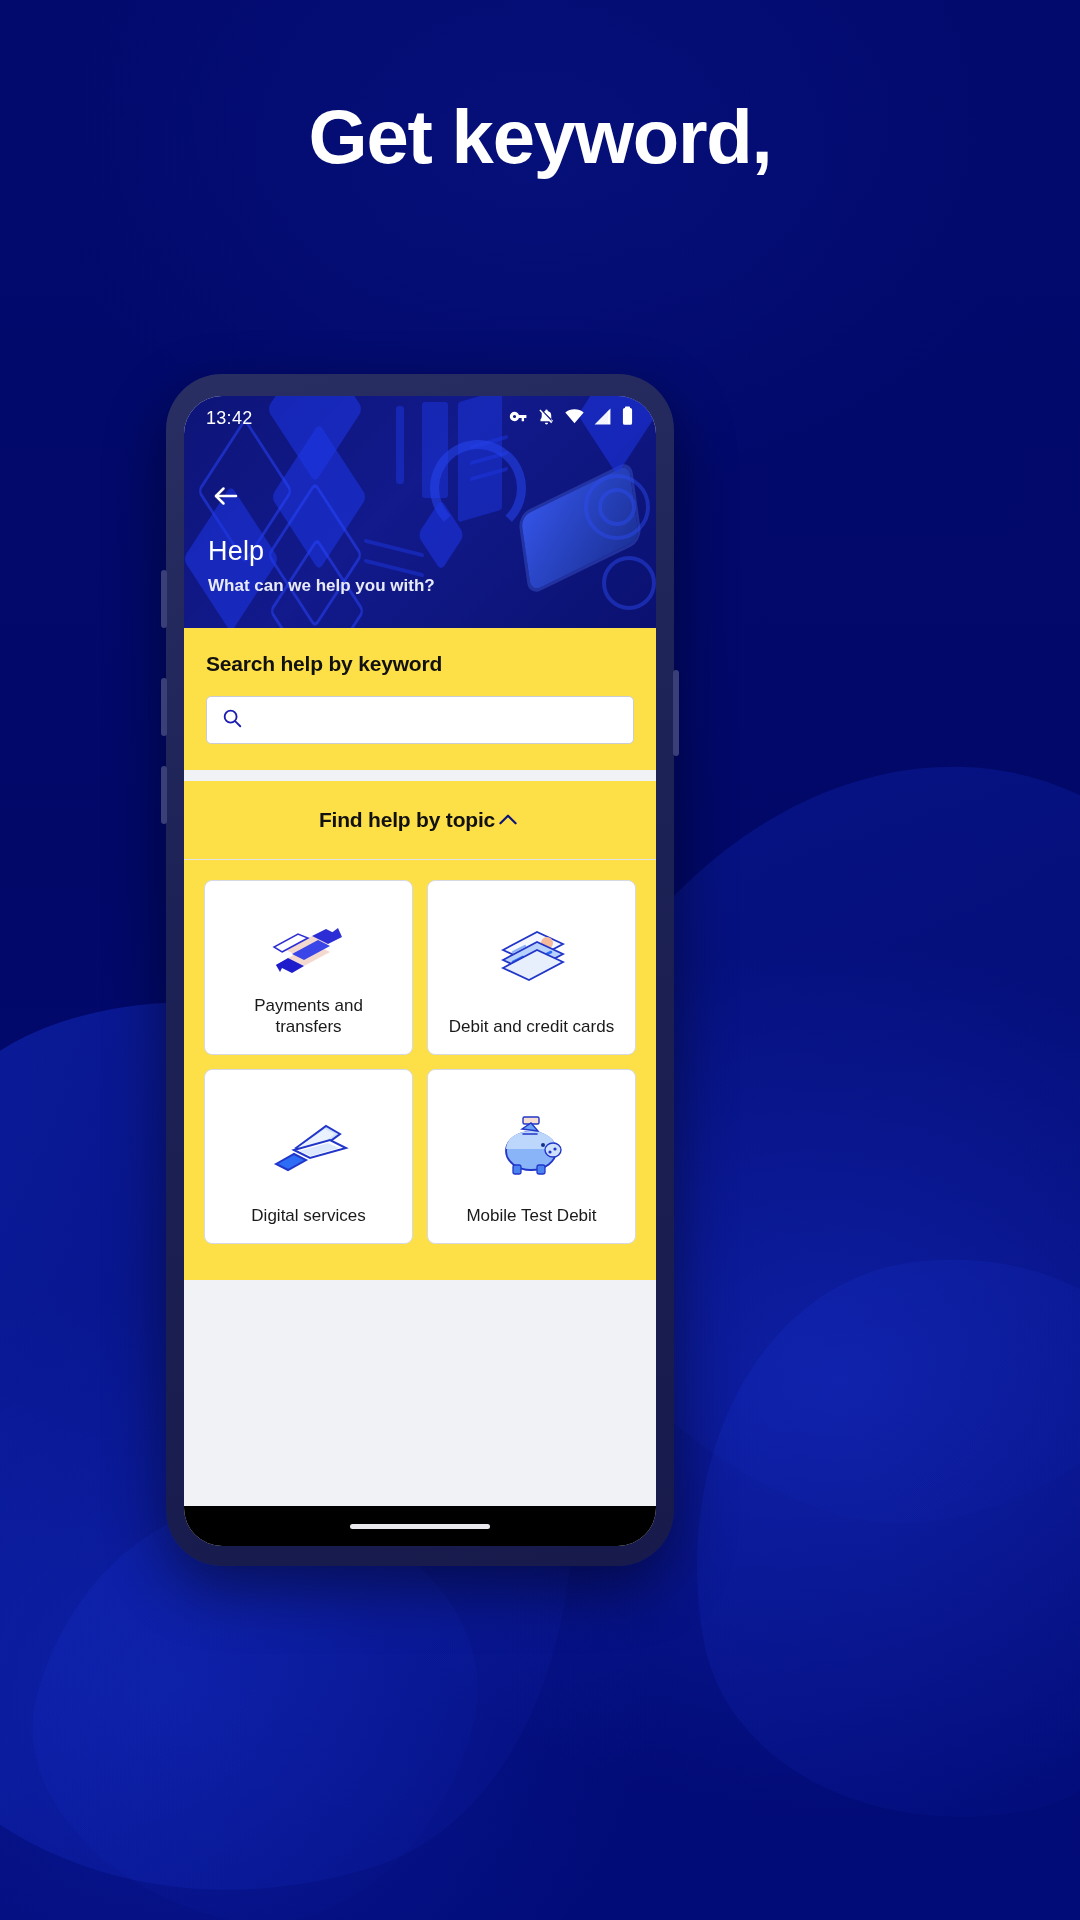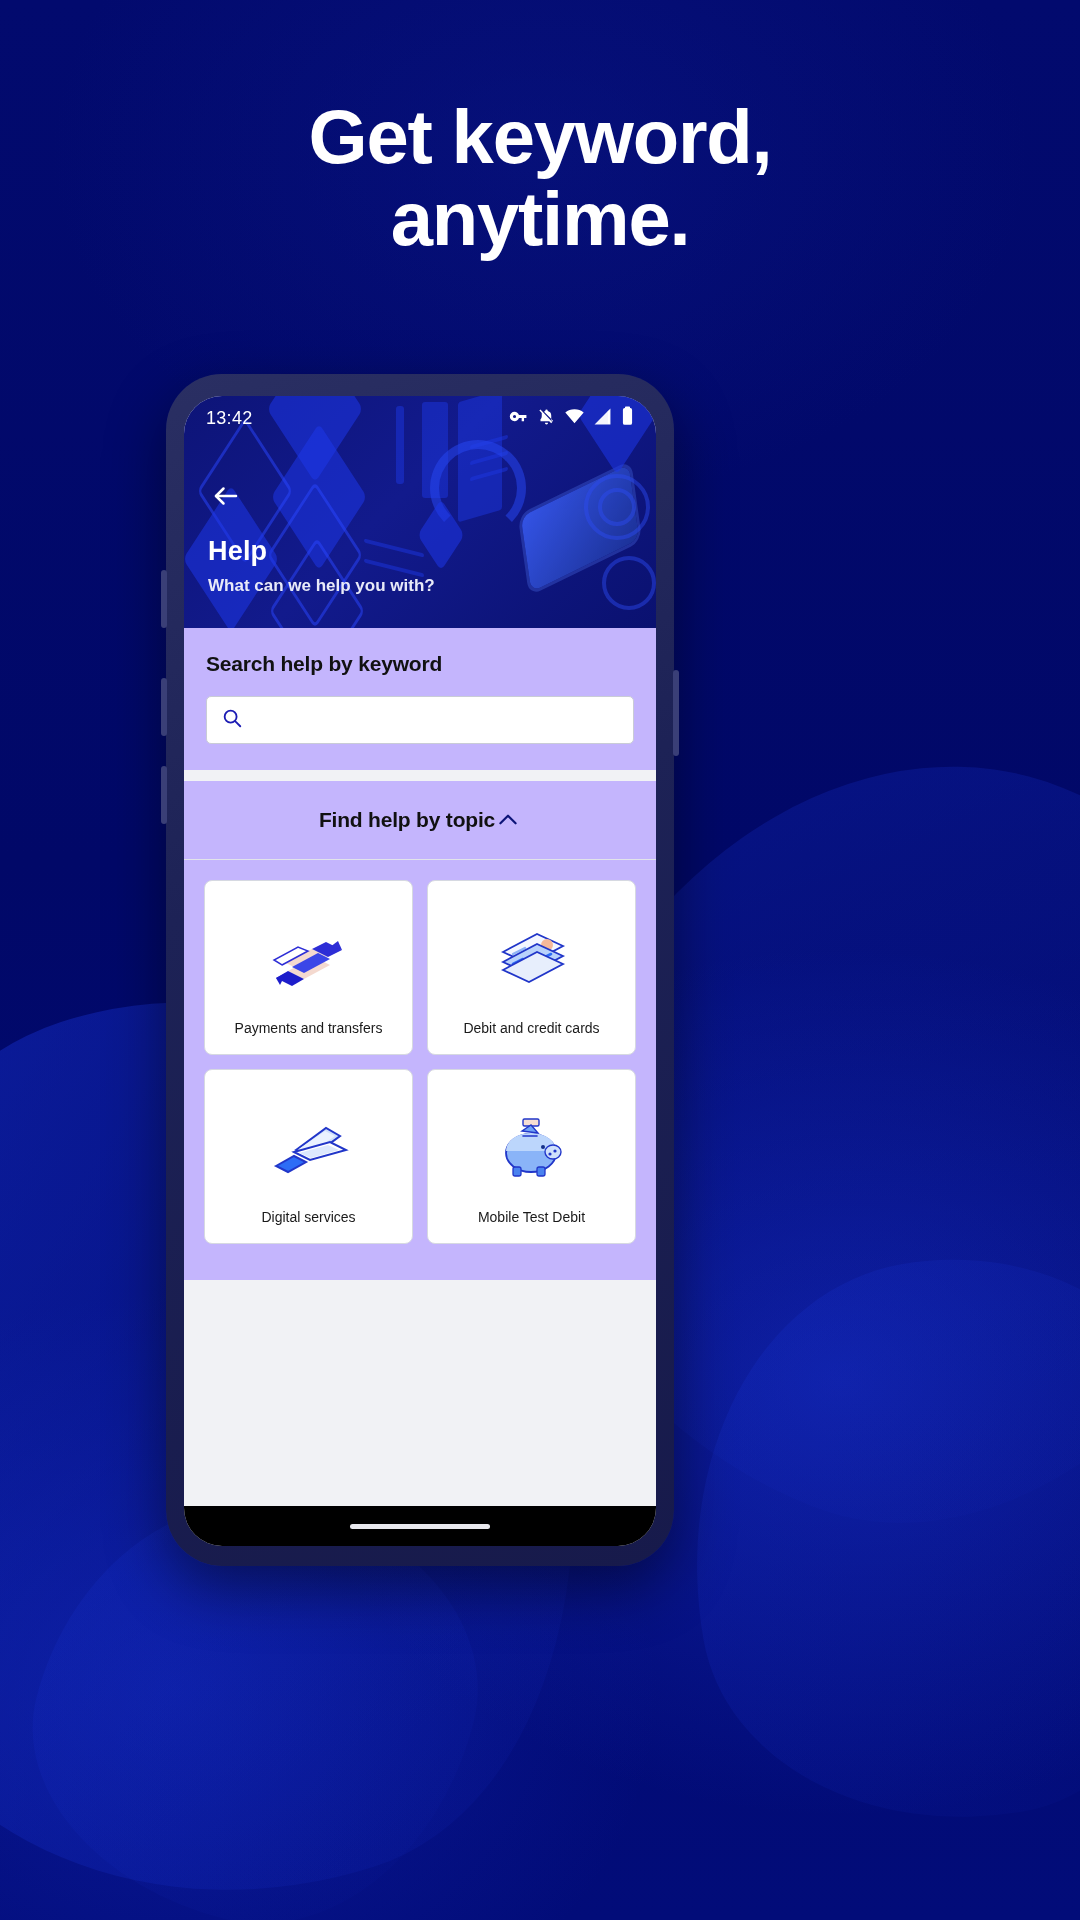--- a/index.html
+++ b/index.html
@@ -91,21 +91,21 @@
     border-bottom-color:transparent; border-radius:50%; opacity:.55;
   }
   .ring { border:4px solid #2c4cf5; border-radius:50%; opacity:.45; }
 
   .back-arrow {
     position:absolute; left:22px; top:82px; width:40px; height:40px;
     display:flex; align-items:center; justify-content:center;
   }
   .app-title {
     position:absolute; left:24px; top:140px;
-    color:#fff; font-size:27px; font-weight:700; letter-spacing:.2px;
+    color:#fff; font-size:27px; font-weight:400; letter-spacing:.2px;
   }
   .app-sub {
     position:absolute; left:24px; top:180px;
     color:#e8eaf8; font-size:17px; font-weight:700;
   }
 
   
   .statusbar {
     position:absolute; left:0; right:0; top:0; height:44px;
     display:flex; align-items:center; justify-content:space-between;
@@ -113,21 +113,21 @@
   }
   .sb-time { font-size:18px; font-weight:500; letter-spacing:.3px; }
   .sb-icons { display:flex; align-items:center; gap:9px; }
 
   
   .app-body {
     flex:1 1 auto; background:#f1f2f5; overflow:hidden;
     display:flex; flex-direction:column; gap:11px;
     padding-bottom:0;
   }
-  .card { background:#c4b5fd; }
+  .card { background:#fde047; }
 
   .search-card { padding:24px 22px 26px 22px; }
   .card-title { font-size:21px; font-weight:700; color:#111; letter-spacing:-.2px; }
   .search-box {
     margin-top:20px; height:48px; border:1px solid #c9ccd6; border-radius:5px;
     display:flex; align-items:center; padding:0 14px; background:#fff;
   }
 
   .topic-card { }
   .topic-head {
@@ -140,21 +140,21 @@
     padding:20px 20px 22px 20px;
     display:grid; grid-template-columns:1fr 1fr; gap:14px;
   }
   .tile {
     border:1px solid #d6d9e1; border-radius:8px; background:#fff;
     height:175px; padding:14px 10px 16px 10px;
     display:flex; flex-direction:column; align-items:center; justify-content:flex-start;
   }
   .tile-art { flex:1 1 auto; display:flex; align-items:center; justify-content:center; width:100%; }
   .tile-label {
-    font-size:14px; color:#1a1a1a; text-align:center; line-height:1.28;
+    font-size:17px; color:#1a1a1a; text-align:center; line-height:1.28;
     font-weight:400; padding:0 4px;
   }
 
   
   .navbar {
     flex:0 0 auto; height:40px; background:#000;
     display:flex; align-items:center; justify-content:center;
   }
   .nav-pill { width:140px; height:5px; border-radius:3px; background:#e9e9ee; }
 </style>
@@ -164,21 +164,20 @@
 <div class="bg-wrap">
   <div class="bg-grad"></div>
   <div class="swoosh sw1"></div>
   <div class="swoosh sw2"></div>
   <div class="swoosh sw3"></div>
   <div class="swoosh sw4"></div>
 </div>
 
 <div class="headline">
   <span class="l1">Get keyword,</span>
-  <span class="l2">anytime.</span>
 </div>
 
 <div class="phone">
   <div class="screen">
 
     <div class="app-header">
 
       <div class="iso dia" style="left:88px;  top:-30px;"></div>
       <div class="iso dia" style="left:92px;  top:58px;"></div>
       <div class="iso dia-o" style="left:88px;  top:116px;"></div>

